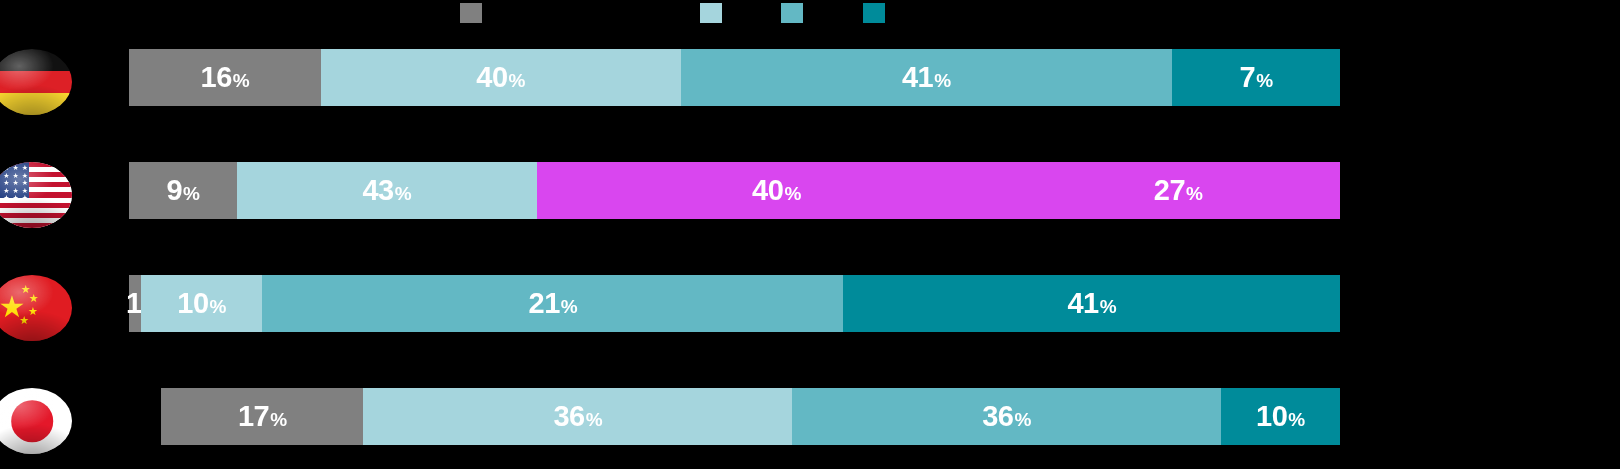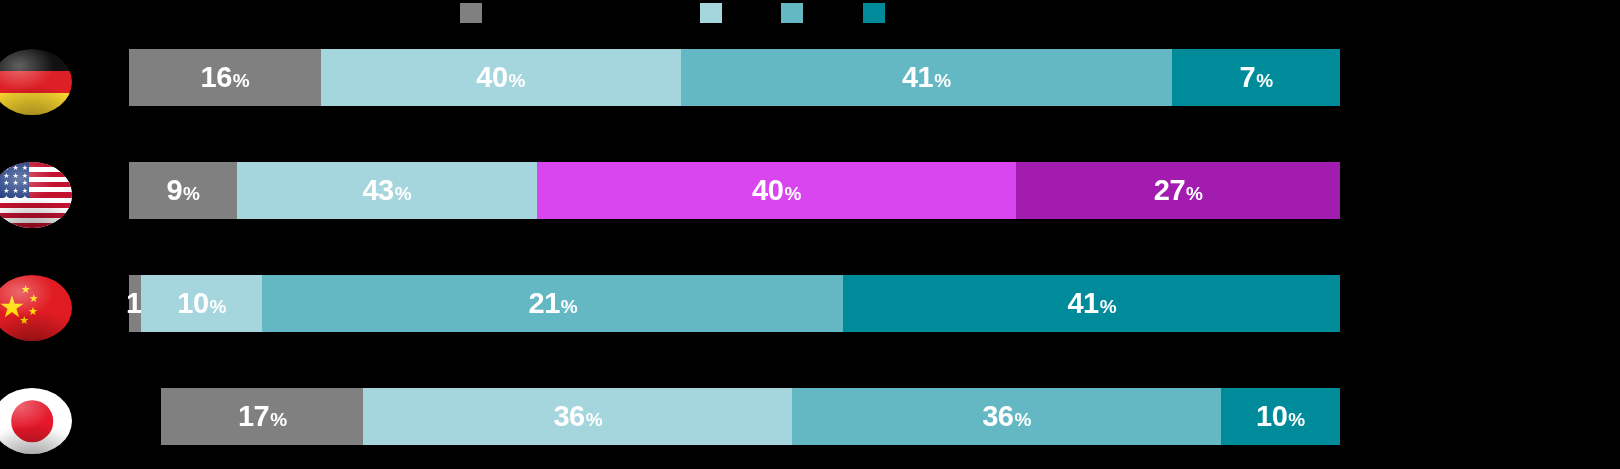--- a/index.html
+++ b/index.html
@@ -153,21 +153,21 @@
               <span class="num">43</span>
               <span class="pct">%</span>
             </span>
           </div>
           <div class="seg" style="background: #d946ef; width: 39.604%;">
             <span class="seg-label">
               <span class="num">40</span>
               <span class="pct">%</span>
             </span>
           </div>
-          <div class="seg" style="background: #a21caf; width: 26.7327%;">
+          <div class="seg" style="background: #d946ef; width: 26.7327%;">
             <span class="seg-label">
               <span class="num">27</span>
               <span class="pct">%</span>
             </span>
           </div>
         </div>
       </div>
       <div class="row" style="top: 275px; height: 57px;">
         <div class="flag">
           <div class="flag-circle">

